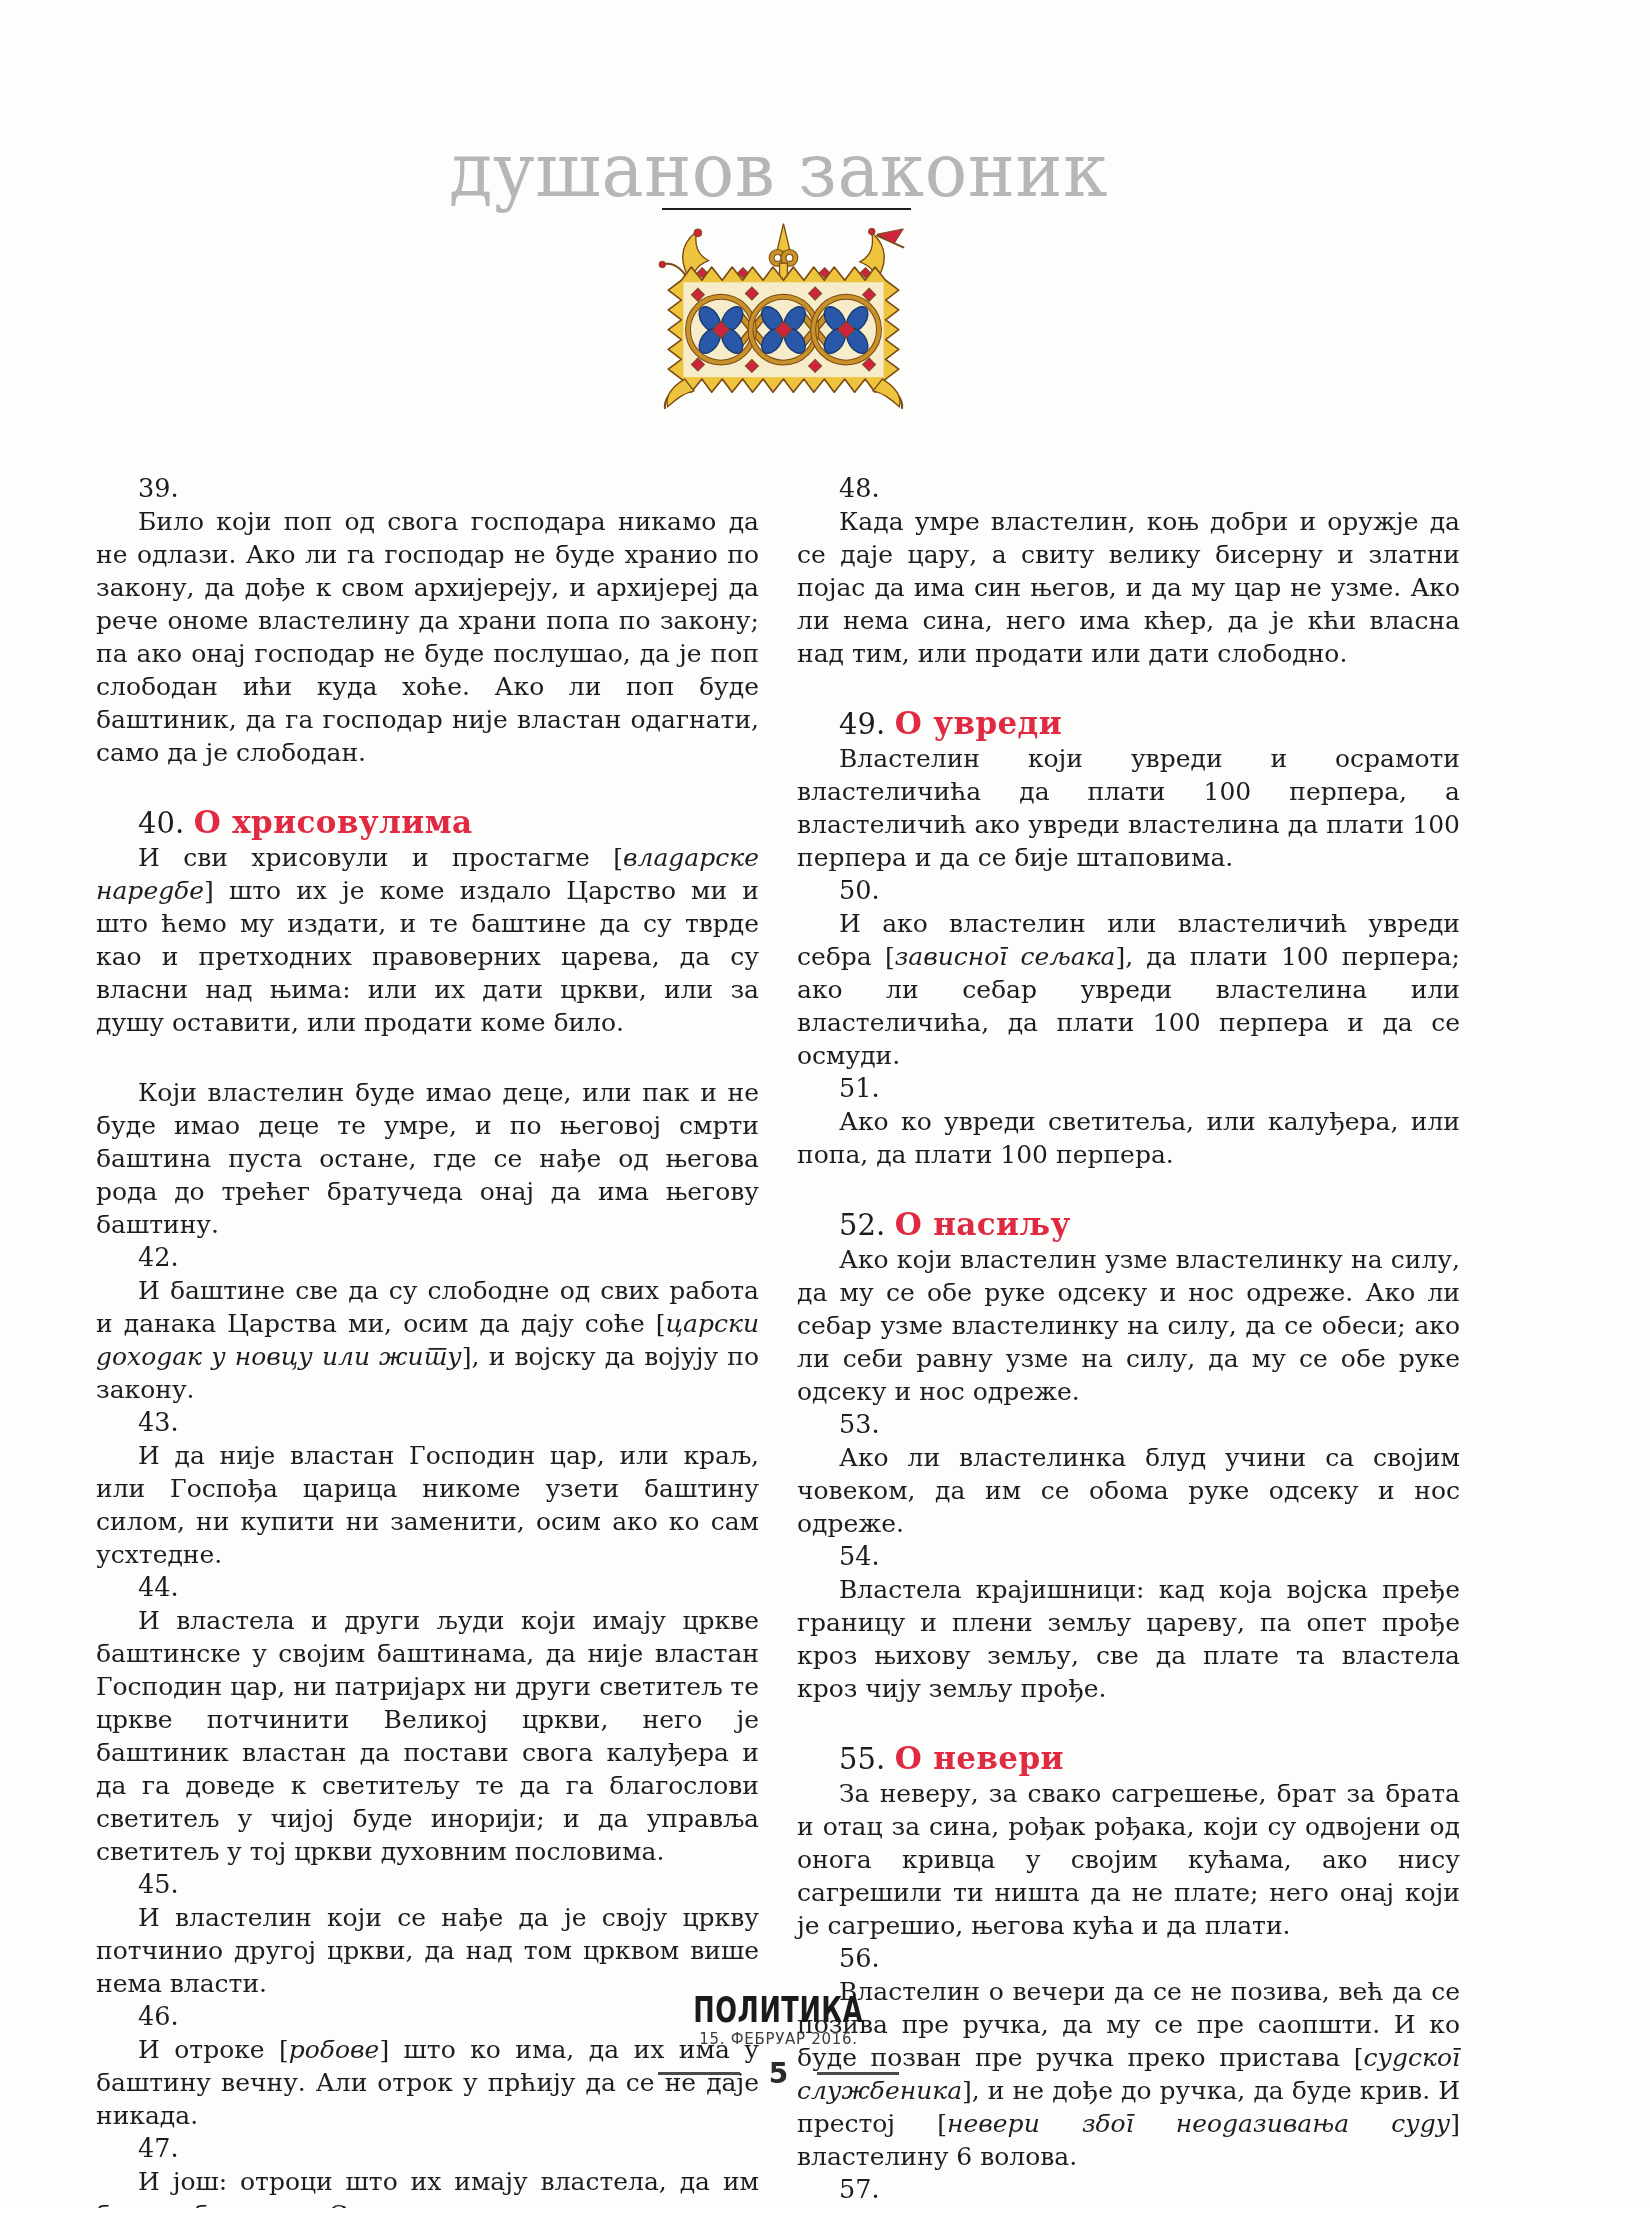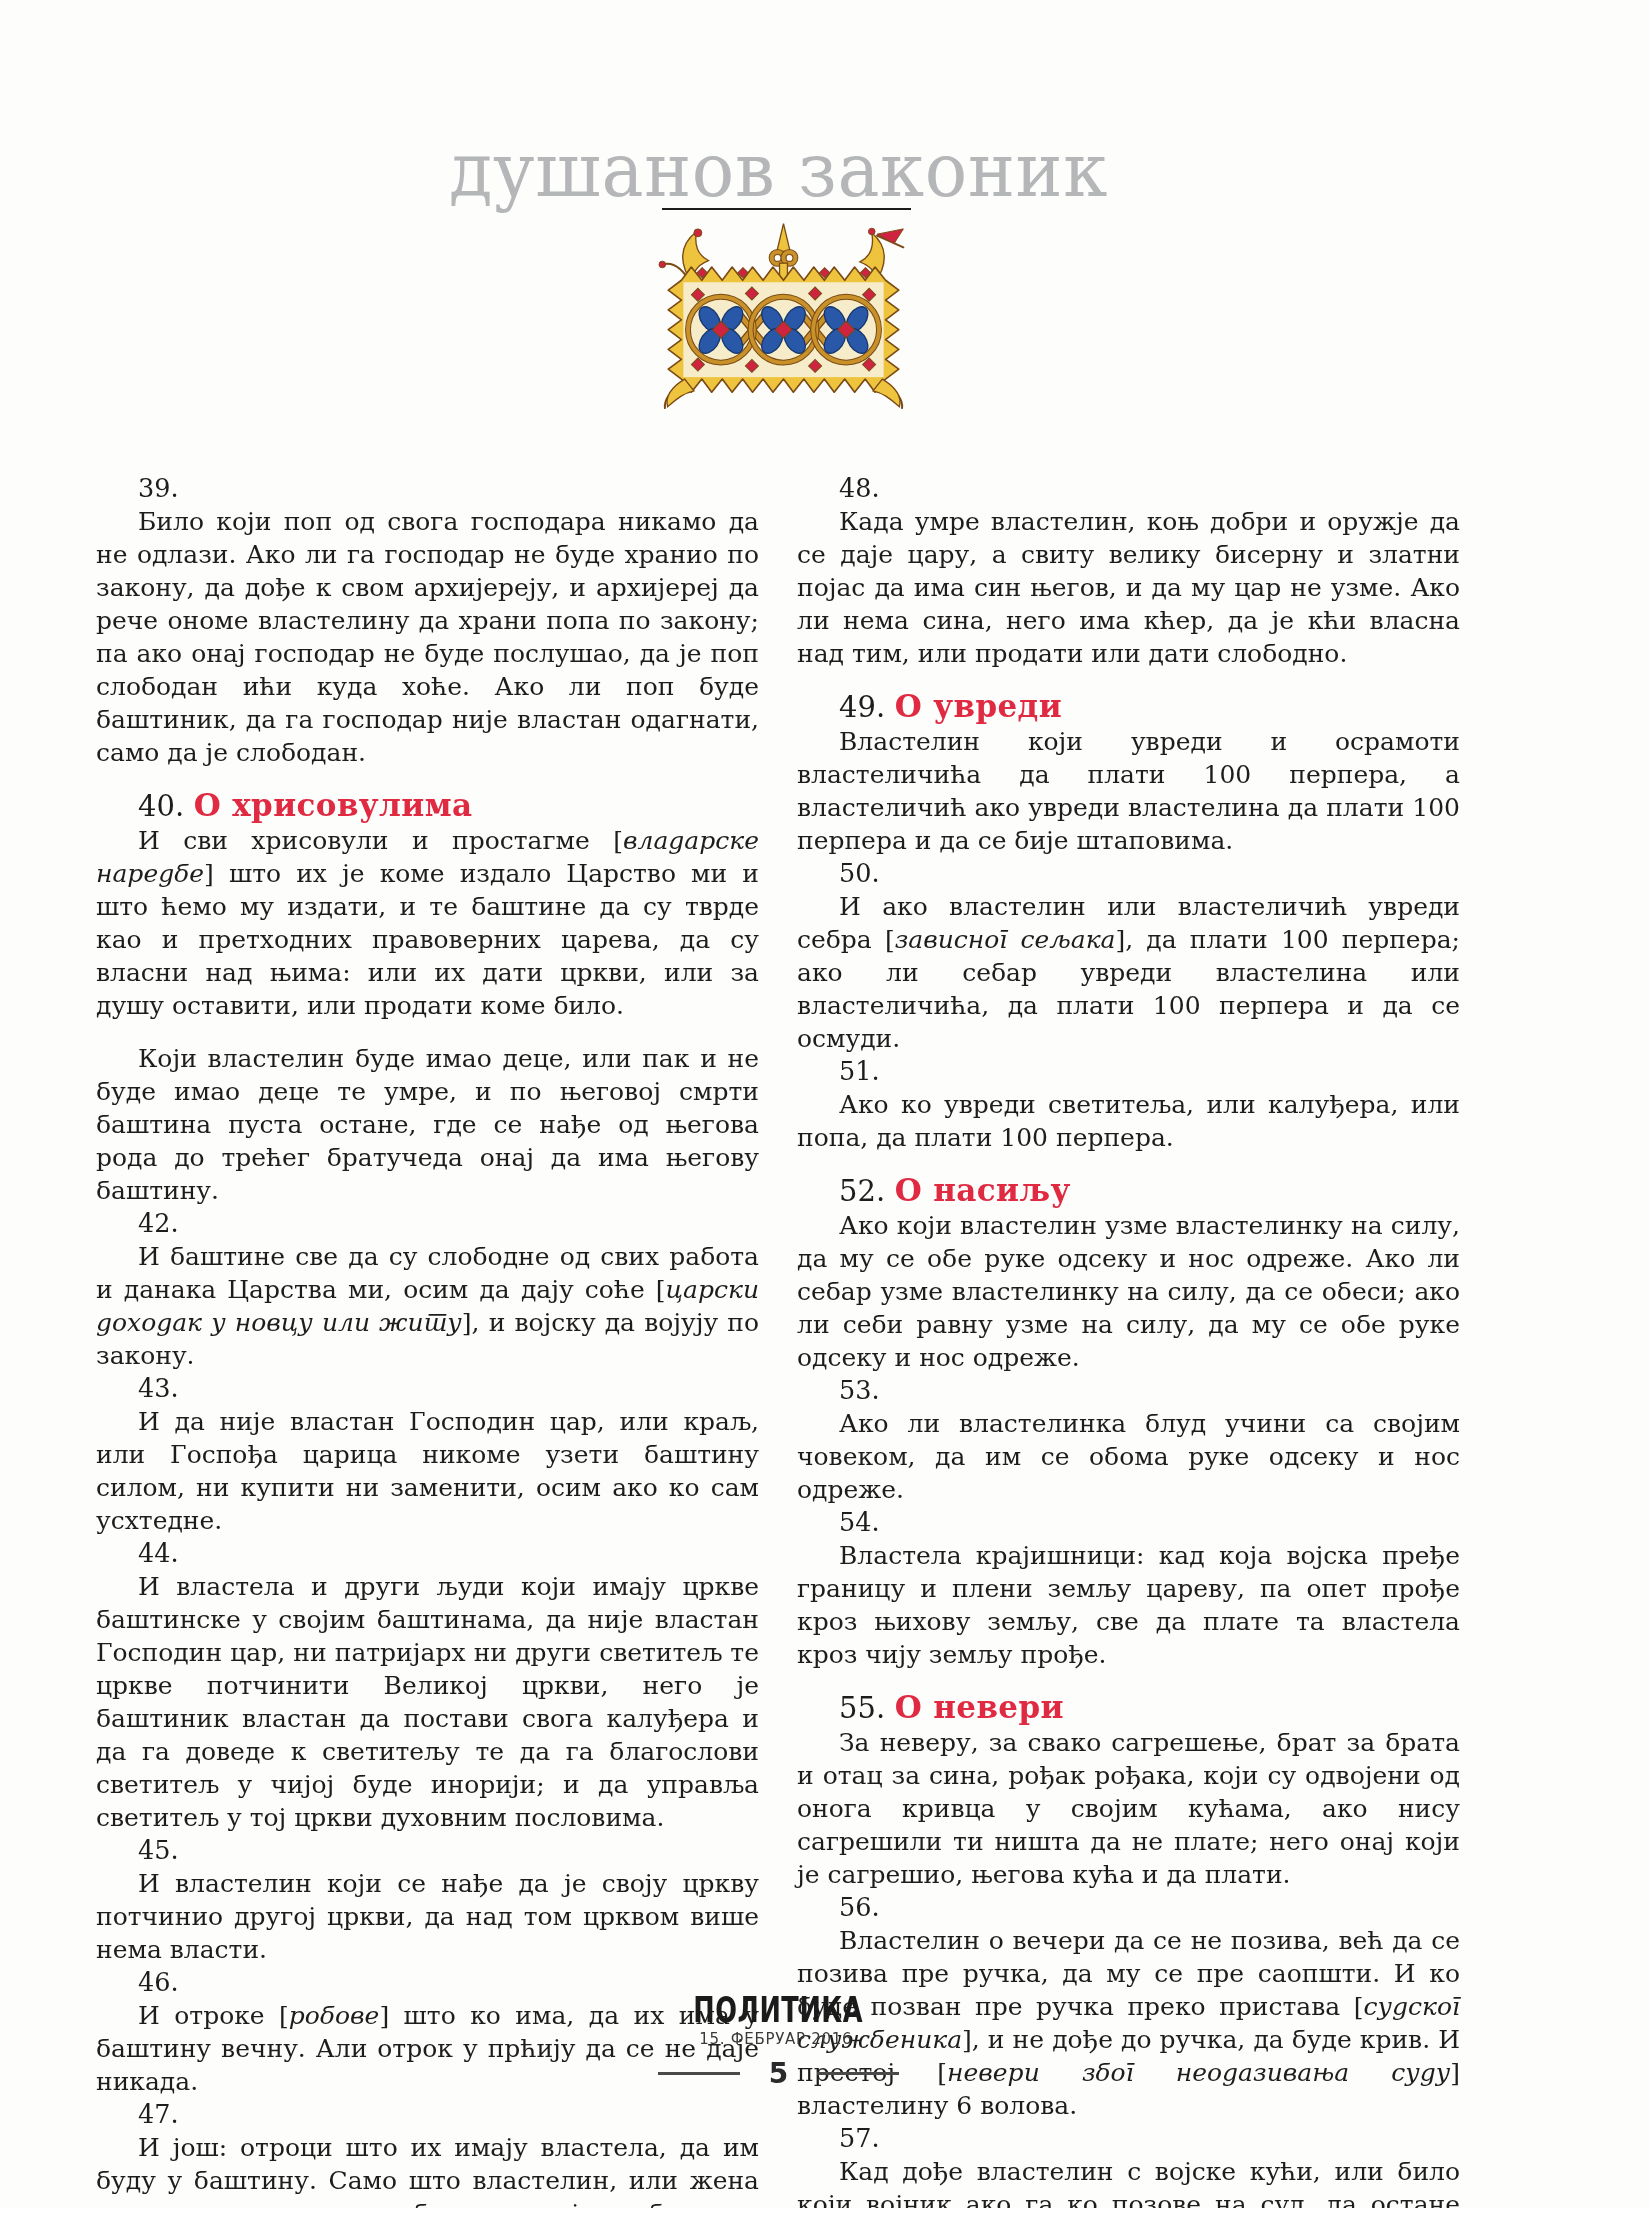--- a/index.html
+++ b/index.html
@@ -46,21 +46,21 @@
   .o-x-g{stroke:var(--c-orn-gold-dark);stroke-width:7;stroke-linecap:round;fill:none;}
   .o-stem{stroke:var(--c-orn-outline);stroke-width:3;fill:none;stroke-linecap:round;}
   
   .column{
     position:absolute;top:472px;width:663px;
     font-size:25px;line-height:33px;text-align:justify;
   }
   .column-left{left:96px;}
   .column-right{left:797px;}
   .article p{margin:0;}
-  .article.titled{margin-top:20px;}
+  .article.titled{margin-top:37px;}
   .article-label{text-indent:42px;white-space:nowrap;}
   .a-num{font-size:25.5px;color:var(--c-text);}
   .titled .a-num{font-size:29px;}
   .a-title{font-weight:bold;color:var(--c-red);font-size:31px;margin-left:9.5px;letter-spacing:0.4px;}
   .a-body{text-indent:42px;}
   .gloss{font-style:italic;}
   
   .footer{position:absolute;left:96px;top:1995px;width:1365px;text-align:center;}
   .politika-logo{
     display:inline-block;margin:0;color:#1b1b1b;

